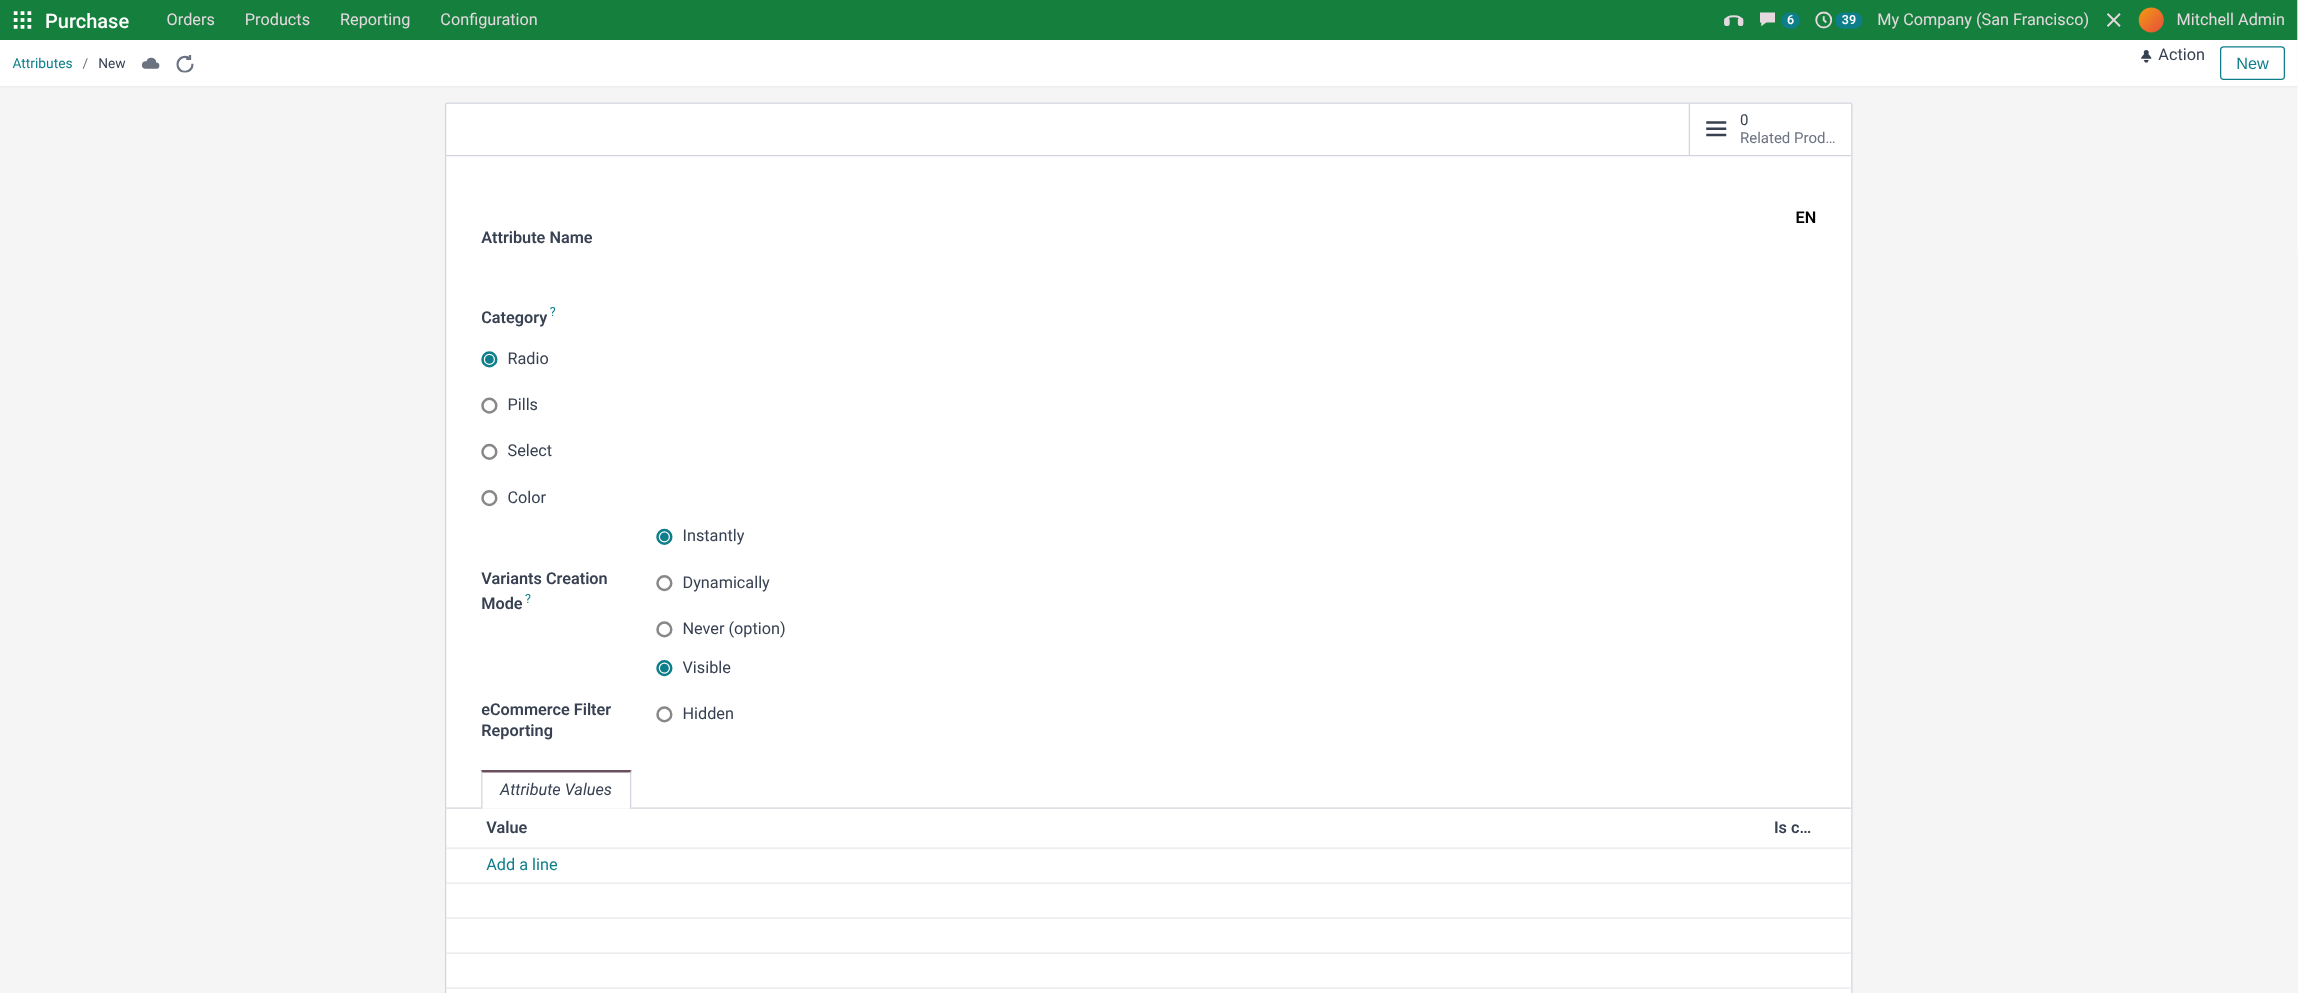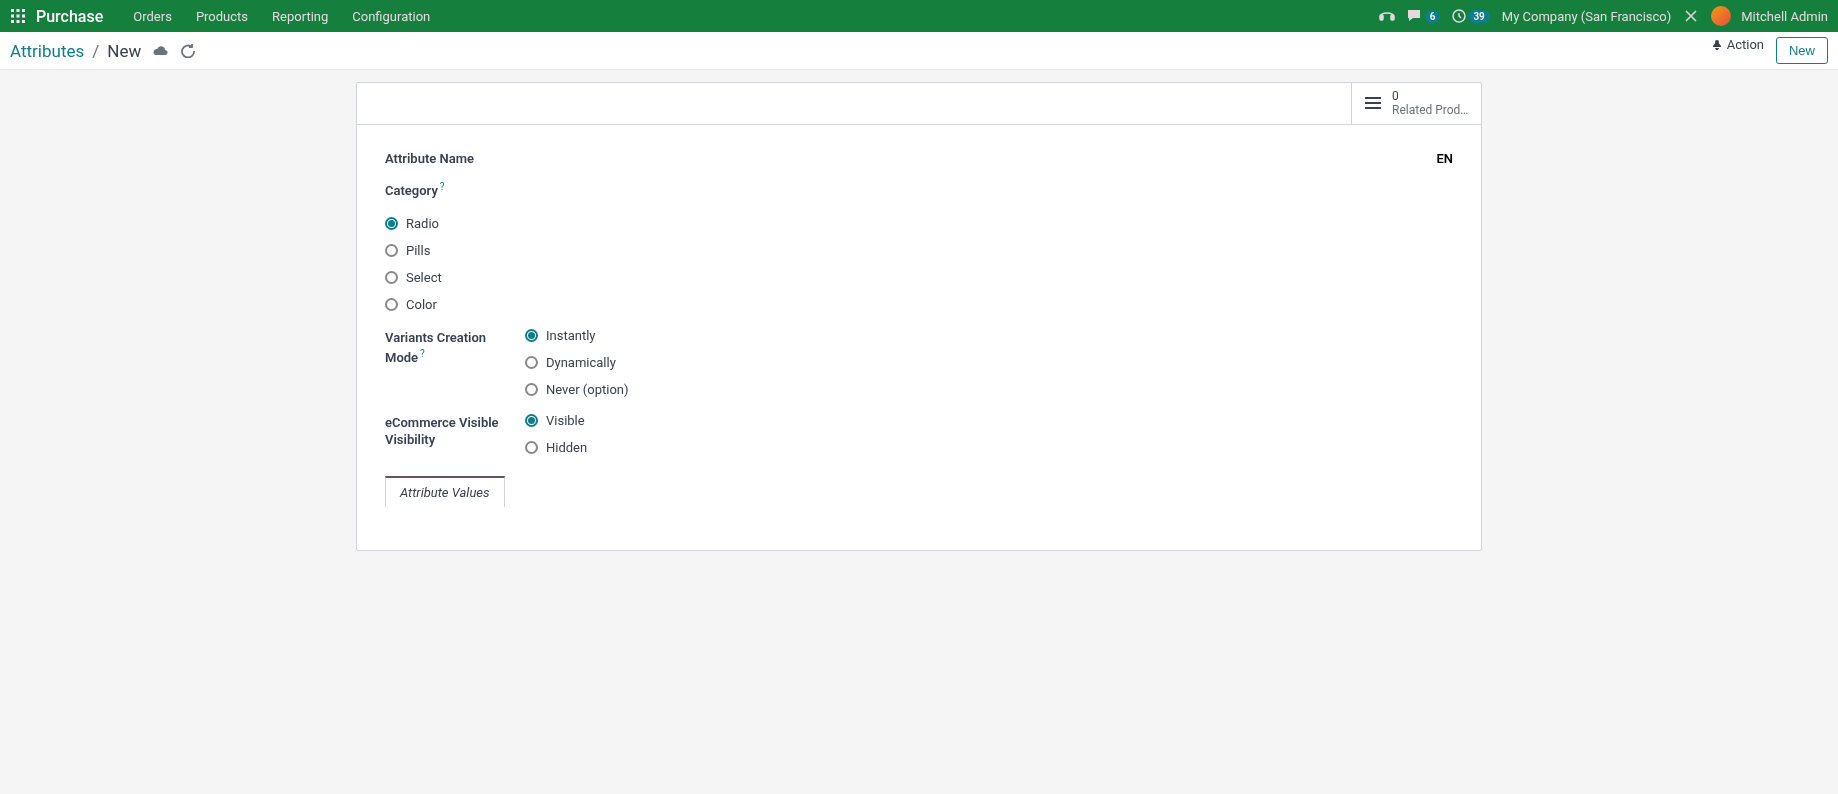--- a/index.html
+++ b/index.html
@@ -11,47 +11,47 @@
 .app-name { font-size: 16px; font-weight: 500; color: #fff; margin-right: 18px; }
 .menu-item { padding: 0 12px; font-size: 13px; cursor: pointer; color: #e5d9df; }
 .topbar-right { margin-left: auto; display: flex; align-items: center; gap: 12px; }
 .topbar-icon { cursor: pointer; display: flex; align-items: center; position: relative; }
 .badge { background: #0d7e8a; color: #fff; font-size: 10px; font-weight: 600; padding: 1px 5px; border-radius: 8px; margin-left: 2px; }
 .company-name { font-size: 13px; color: #e5d9df; }
 .avatar { width: 20px; height: 20px; border-radius: 50%; background: linear-gradient(135deg,#f39c12,#e74c3c); margin-right: 4px; }
 .user-name { font-size: 13px; color: #e5d9df; }
 
 .controlbar { background: #fff; height: 38px; display: flex; align-items: center; padding: 0 10px; border-bottom: 1px solid #e5e7eb; }
-.breadcrumb { display: flex; align-items: center; font-size: 17px; gap: 8px; }
+.breadcrumb { display: flex; align-items: center; font-size: 11px; gap: 8px; }
 .bc-link { color: #0d7e8a; cursor: pointer; }
 .bc-sep { color: #6b7280; }
 .bc-current { color: #374151; }
 .bc-icon { color: #6b7280; cursor: pointer; font-size: 14px; margin-left: 4px; }
 .controlbar-right { margin-left: auto; display: flex; align-items: flex-start; gap: 12px; }
 .action-btn { color: #374151; cursor: pointer; font-size: 13px; display: flex; align-items: center; gap: 4px; }
 .new-btn { border: 1px solid #0d7e8a; color: #0d7e8a; background: #fff; padding: 5px 12px; font-size: 13px; cursor: pointer; border-radius: 3px; font-weight: 500; }
 
 .content { padding: 12px 0 40px; display: flex; justify-content: center; }
 .sheet { background: #fff; border: 1px solid #d1d5db; width: 1126px; border-radius: 2px; }
 .sheet-header { display: flex; border-bottom: 1px solid #d1d5db; }
 .sheet-header-main { flex: 1; height: 36px; }
 .sheet-header-box { border-left: 1px solid #d1d5db; padding: 6px 12px; display: flex; align-items: center; gap: 10px; cursor: pointer; min-width: 130px; }
 .sheet-header-box-text { display: flex; flex-direction: column; font-size: 12px; line-height: 1.2; }
 .sheet-header-box-count { color: #374151; }
 .sheet-header-box-label { color: #6b7280; max-width: 80px; white-space: nowrap; overflow: hidden; text-overflow: ellipsis; }
 
 .sheet-body { padding: 24px 28px 0; }
 .form-row { display: flex; margin-bottom: 6px; }
-.label-cell { width: 140px; font-size: 13px; font-weight: 600; color: #374151; padding-top: 2px; line-height: 1.3; }
+.label-cell { width: 140px; font-size: 13px; font-weight: 600; color: #374151; padding-top: 2px; line-height: 1.3; margin-top: 32px; }
 .help-q { color: #0d7e8a; font-size: 10px; vertical-align: super; cursor: help; font-weight: normal; margin-left: 2px; }
 .field-cell { flex: 1; }
 .en-tag { color: #000000; font-weight: 600; font-size: 13px; cursor: pointer; margin-left: auto; }
 .attr-name-row { display: flex; align-items: center; margin-bottom: 10px; }
 
-.radio-list { display: flex; flex-direction: column; gap: 12px; }
+.radio-list { display: flex; flex-direction: column; gap: 22px; }
 .radio-opt { display: flex; align-items: center; gap: 8px; cursor: pointer; font-size: 13px; }
 .radio-circle { width: 13px; height: 13px; border-radius: 50%; border: 2px solid #888; display: inline-block; position: relative; flex-shrink: 0; }
 .radio-circle.checked { border-color: #0d7e8a; }
 .radio-circle.checked::after { content: ''; position: absolute; width: 7px; height: 7px; background: #0d7e8a; border-radius: 50%; top: 1px; left: 1px; }
 
 .section-gap { height: 10px; }
 
 .tabs { padding: 0 28px; margin-top: 20px; font-style: italic; }
 .tab { display: inline-block; border: 1px solid #d1d5db; border-bottom: none; padding: 7px 14px; font-size: 13px; color: #374151; background: #fff; position: relative; top: 1px; cursor: pointer; border-top: 2px solid #6a4f5c; }
 .tab-content { border-top: 1px solid #d1d5db; }
@@ -230,34 +230,48 @@
                 <span class="radio-circle"></span>
                 <span>Never (option)</span>
               </label>
           </div>
         </div>
       </div>
 
       <div class="section-gap"></div>
 
       <div class="form-row">
-        <div class="label-cell">eCommerce Visible Visibility</div>
+        <div class="label-cell">eCommerce Filter Reporting</div>
         <div class="field-cell">
           <div class="radio-list">
             <label class="radio-opt">
                 <span class="radio-circle checked"></span>
                 <span>Visible</span>
               </label>
             <label class="radio-opt">
                 <span class="radio-circle"></span>
                 <span>Hidden</span>
               </label>
           </div>
         </div>
       </div>
     </div>
 
     <div class="tabs">
       <div class="tab">Attribute Values</div>
     </div>
+    <div class="tab-content">
+      <div class="table">
+        <div class="table-head">
+          <span class="col-value">Value</span>
+          <span class="col-custom">Is c…</span>
+        </div>
+        <div class="table-row">
+          <span class="add-line">Add a line</span>
+        </div>
+        <div class="empty-row"></div>
+        <div class="empty-row"></div>
+        <div class="empty-row"></div>
+      </div>
+    </div>
     <div class="sheet-footer"></div>
   </div>
 </div>
 
 </body></html>

